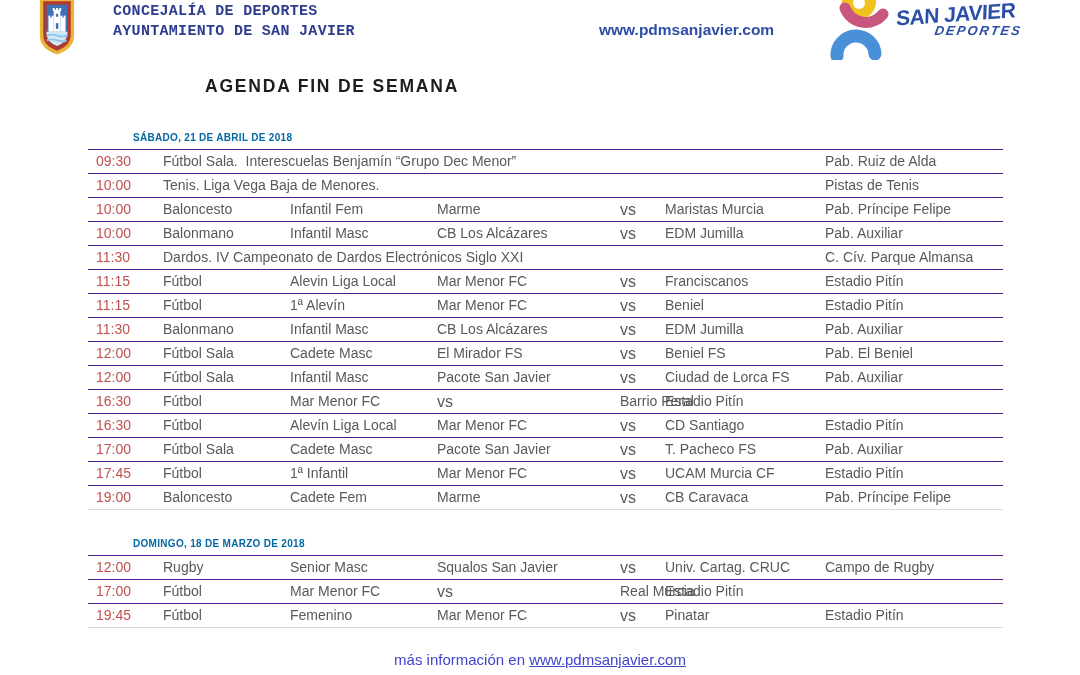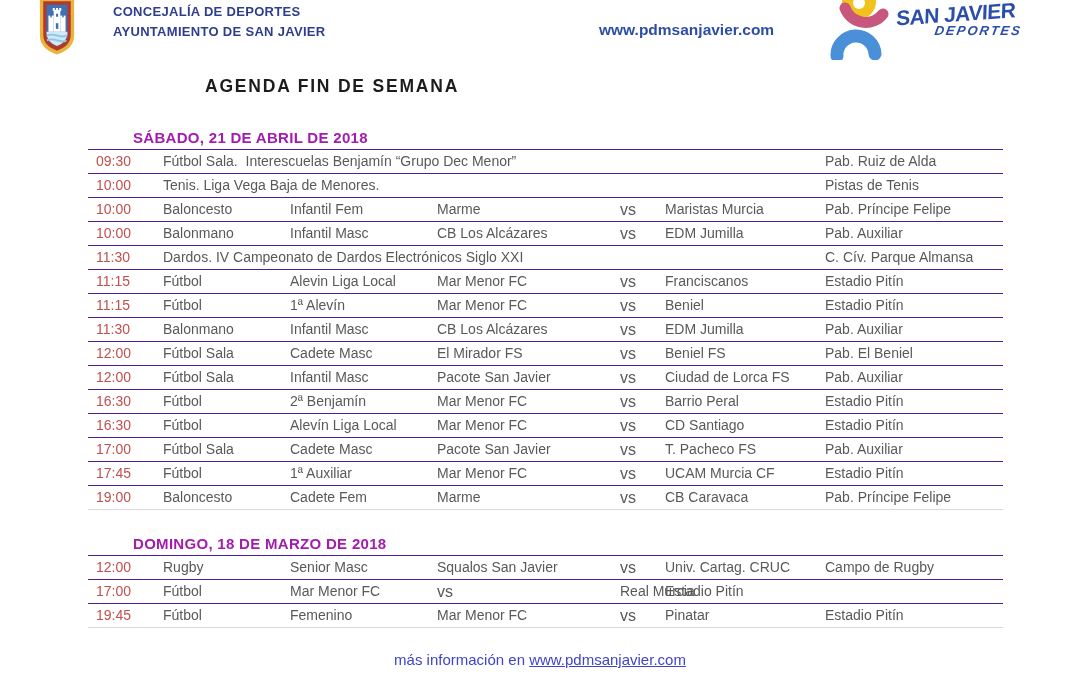--- a/index.html
+++ b/index.html
@@ -2,36 +2,36 @@
 <html><head>
 <meta charset="utf-8">
 <style>
   * { margin:0; padding:0; box-sizing:border-box; }
   html,body { background:#ffffff; }
   body { font-family:"Liberation Sans", sans-serif; }
   .page { position:relative; width:1080px; height:675px; background:#ffffff; overflow:hidden; }
 
   
   .crest { position:absolute; left:38px; top:-3px; width:38px; height:60px; }
-  .org-text { position:absolute; left:113px; top:2px; color:#2e3e8f; font-size:13px; font-weight:600; line-height:20px; letter-spacing:.3px; }
+  .org-text { position:absolute; left:113px; top:2px; color:#2e3e8f; font-size:15px; font-weight:600; line-height:20px; letter-spacing:.3px;font-family:Liberation Mono, monospace; }
   .site-url { position:absolute; left:599px; top:21px; color:#2e4da5; font-size:15.5px; font-weight:600; }
   .sj-logo { position:absolute; left:828px; top:0; width:200px; height:60px; }
   .sj-figure { position:absolute; left:0; top:0; width:62px; height:60px; }
   .sj-wordmark { position:absolute; left:68px; top:2px; width:130px; text-align:left; color:#2b4ea8; }
   .sj-name { display:block; font-size:21px; font-weight:700; letter-spacing:-.5px; transform:rotate(-4deg) skewX(-6deg); white-space:nowrap; }
   .sj-sub { display:block; font-size:13px; font-weight:700; font-style:italic; letter-spacing:2px; transform:skewX(-10deg); text-align:right; margin-top:-3px; padding-right:4px; }
 
   
   .doc-title { position:absolute; left:205px; top:76px; font-size:17.5px; font-weight:600; letter-spacing:1.8px; color:#1c1c1c; }
 
   
   .schedule { position:absolute; left:88px; top:127px; width:915px; font-size:14px; color:#595959; }
   .section { border-bottom:1px solid #d9d9d9; }
   .section + .section { margin-top:23px; }
-  .section-heading { height:22px; line-height:22px; padding-left:45px; color:#a21caf; font-weight:700; font-size:15px; letter-spacing:.3px; white-space:pre; }
+  .section-heading { height:22px; line-height:22px; padding-left:45px; color:#0369a1; font-weight:700; font-size:10px; letter-spacing:.3px; white-space:pre; }
   .srow { display:grid; grid-template-columns:75px 127px 147px 183px 45px 160px 178px; height:24px; align-items:center; border-top:1px solid #4c1d95; }
   .cell { white-space:pre; overflow:visible; line-height:23px; }
   .cell.time { color:#c0504d; padding-left:8px; }
   .cell.vs { font-size:16px; }
   .cell.desc { grid-column:2 / 7; }
 
   
   .footer { position:absolute; left:0; top:651px; width:100%; text-align:center; font-size:15px; color:#4044c8; }
   .footer .link { color:#4044c8; text-decoration:underline; cursor:pointer; }
 </style>
@@ -160,21 +160,20 @@
           <div class="cell sport">Fútbol Sala</div>
           <div class="cell category">Infantil Masc</div>
           <div class="cell team">Pacote San Javier</div>
           <div class="cell vs">vs</div>
           <div class="cell team">Ciudad de Lorca FS</div>
           <div class="cell venue">Pab. Auxiliar</div>
         </div>
         <div class="srow">
           <div class="cell time">16:30</div>
           <div class="cell sport">Fútbol</div>
-          <div class="cell category">2ª Benjamín</div>
           <div class="cell team">Mar Menor FC</div>
           <div class="cell vs">vs</div>
           <div class="cell team">Barrio Peral</div>
           <div class="cell venue">Estadio Pitín</div>
         </div>
         <div class="srow">
           <div class="cell time">16:30</div>
           <div class="cell sport">Fútbol</div>
           <div class="cell category">Alevín Liga Local</div>
           <div class="cell team">Mar Menor FC</div>
@@ -187,21 +186,21 @@
           <div class="cell sport">Fútbol Sala</div>
           <div class="cell category">Cadete Masc</div>
           <div class="cell team">Pacote San Javier</div>
           <div class="cell vs">vs</div>
           <div class="cell team">T. Pacheco FS</div>
           <div class="cell venue">Pab. Auxiliar</div>
         </div>
         <div class="srow">
           <div class="cell time">17:45</div>
           <div class="cell sport">Fútbol</div>
-          <div class="cell category">1ª Auxiliar</div>
+          <div class="cell category">1ª Infantil</div>
           <div class="cell team">Mar Menor FC</div>
           <div class="cell vs">vs</div>
           <div class="cell team">UCAM Murcia CF</div>
           <div class="cell venue">Estadio Pitín</div>
         </div>
         <div class="srow">
           <div class="cell time">19:00</div>
           <div class="cell sport">Baloncesto</div>
           <div class="cell category">Cadete Fem</div>
           <div class="cell team">Marme</div>

